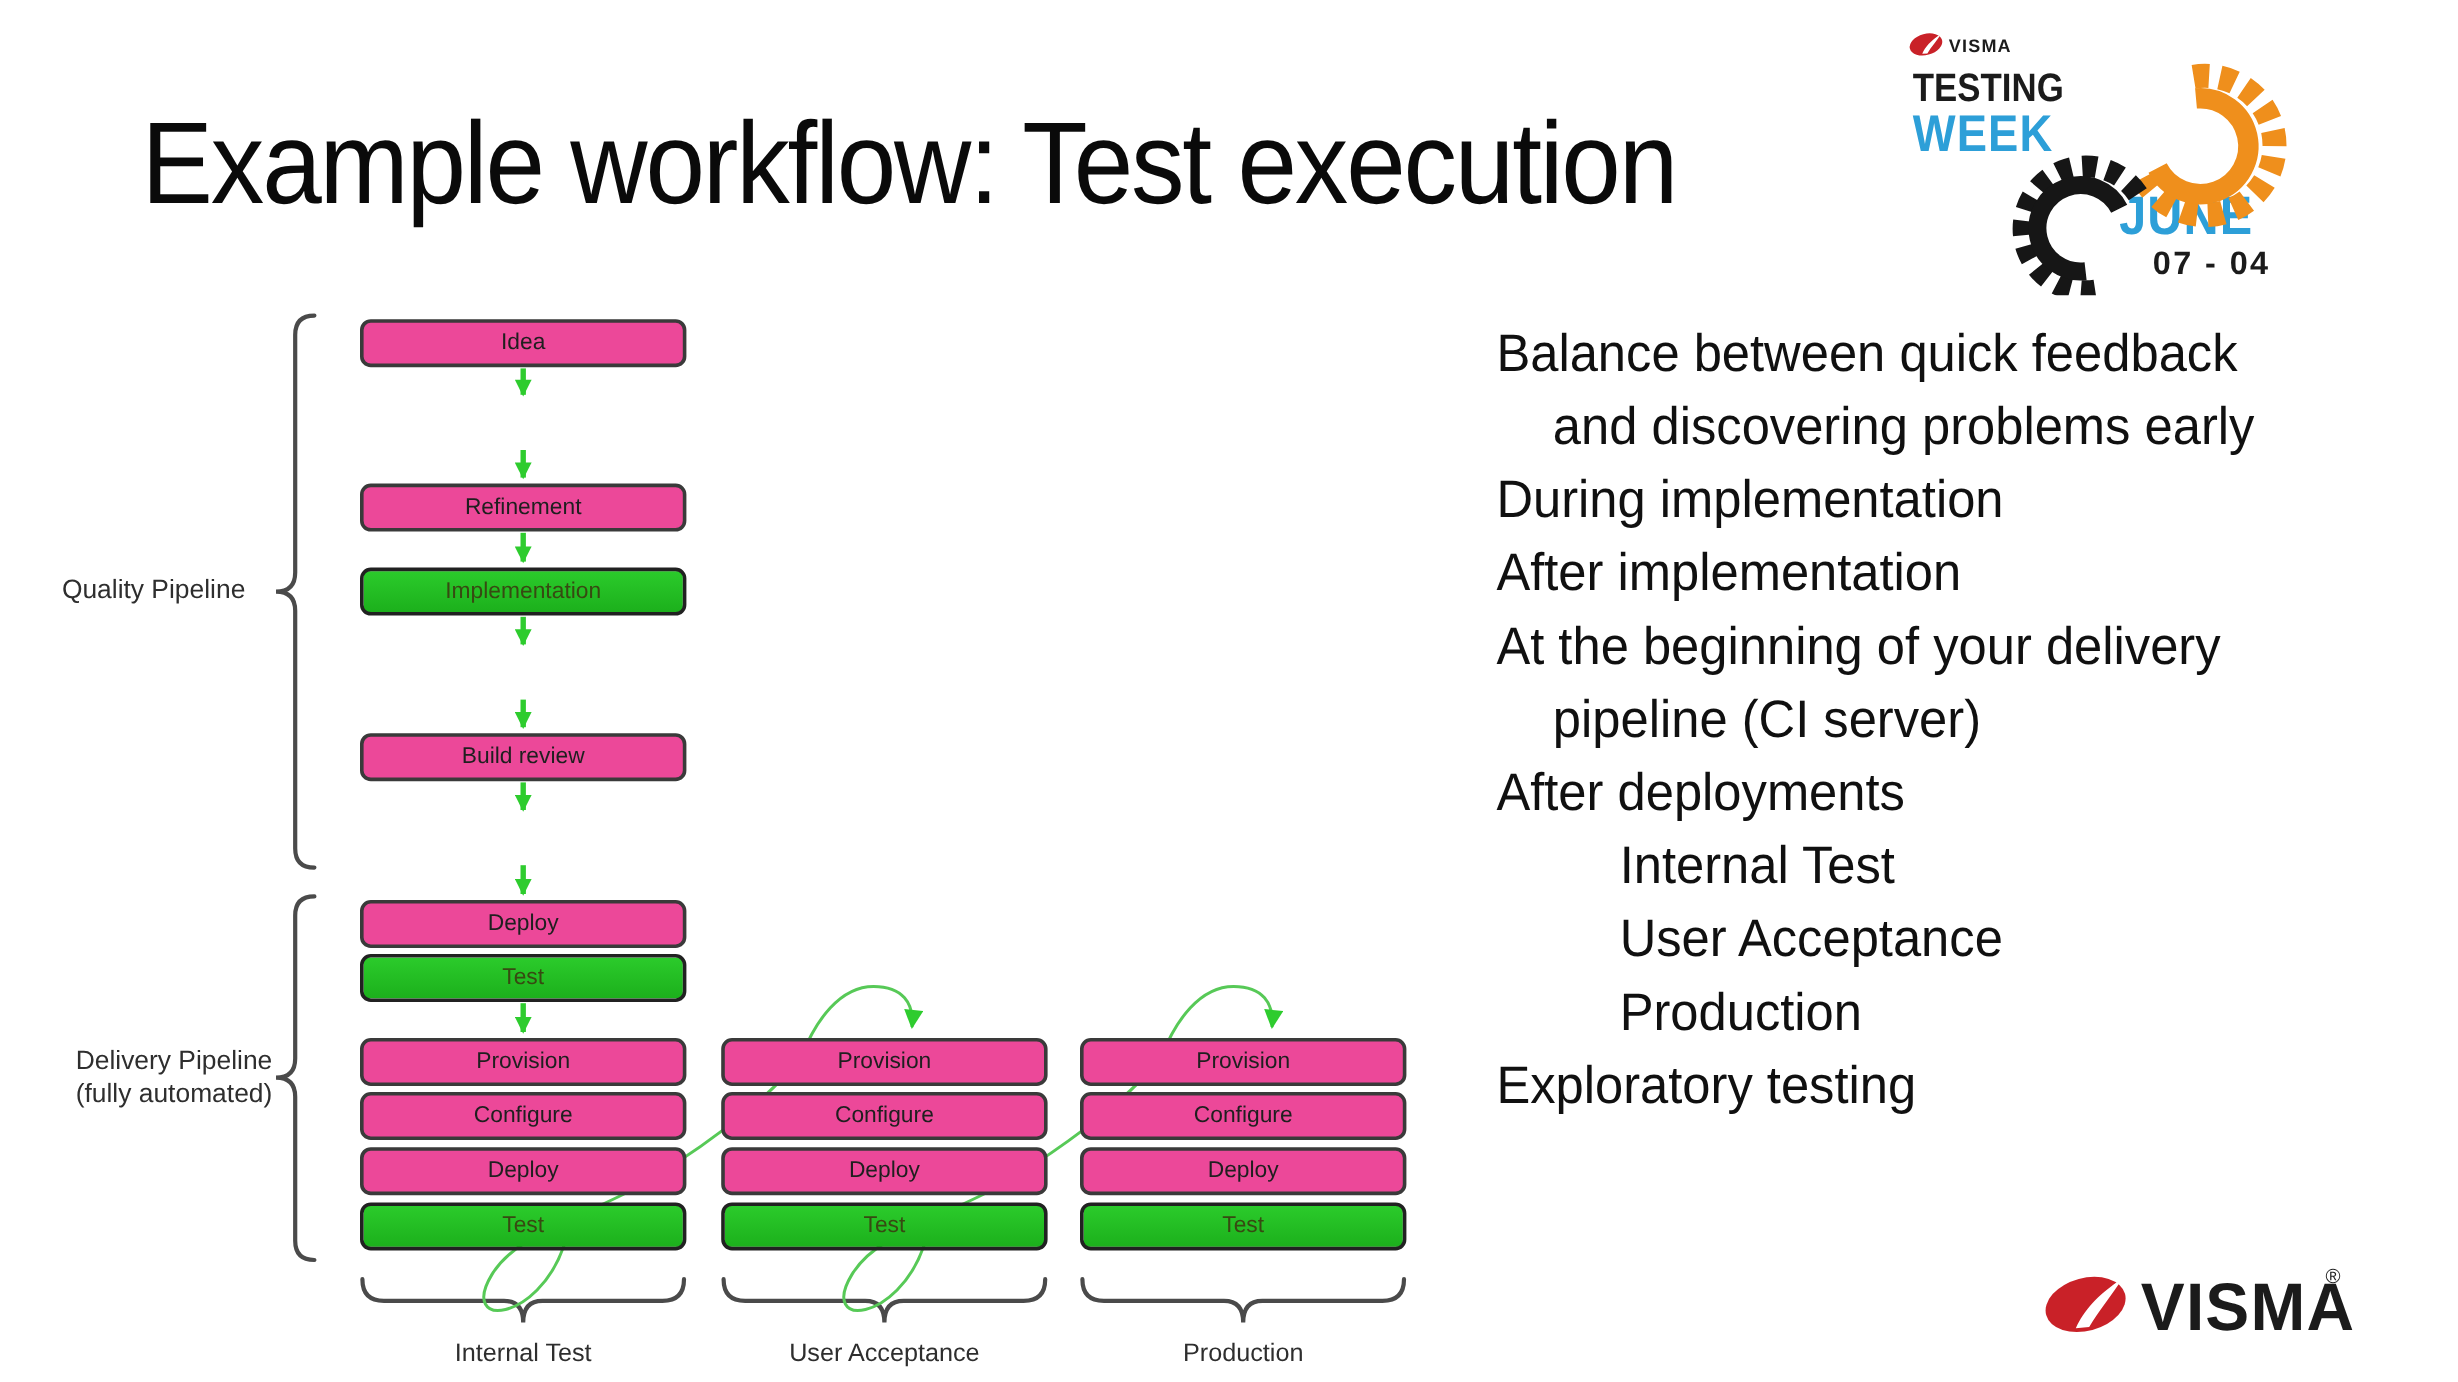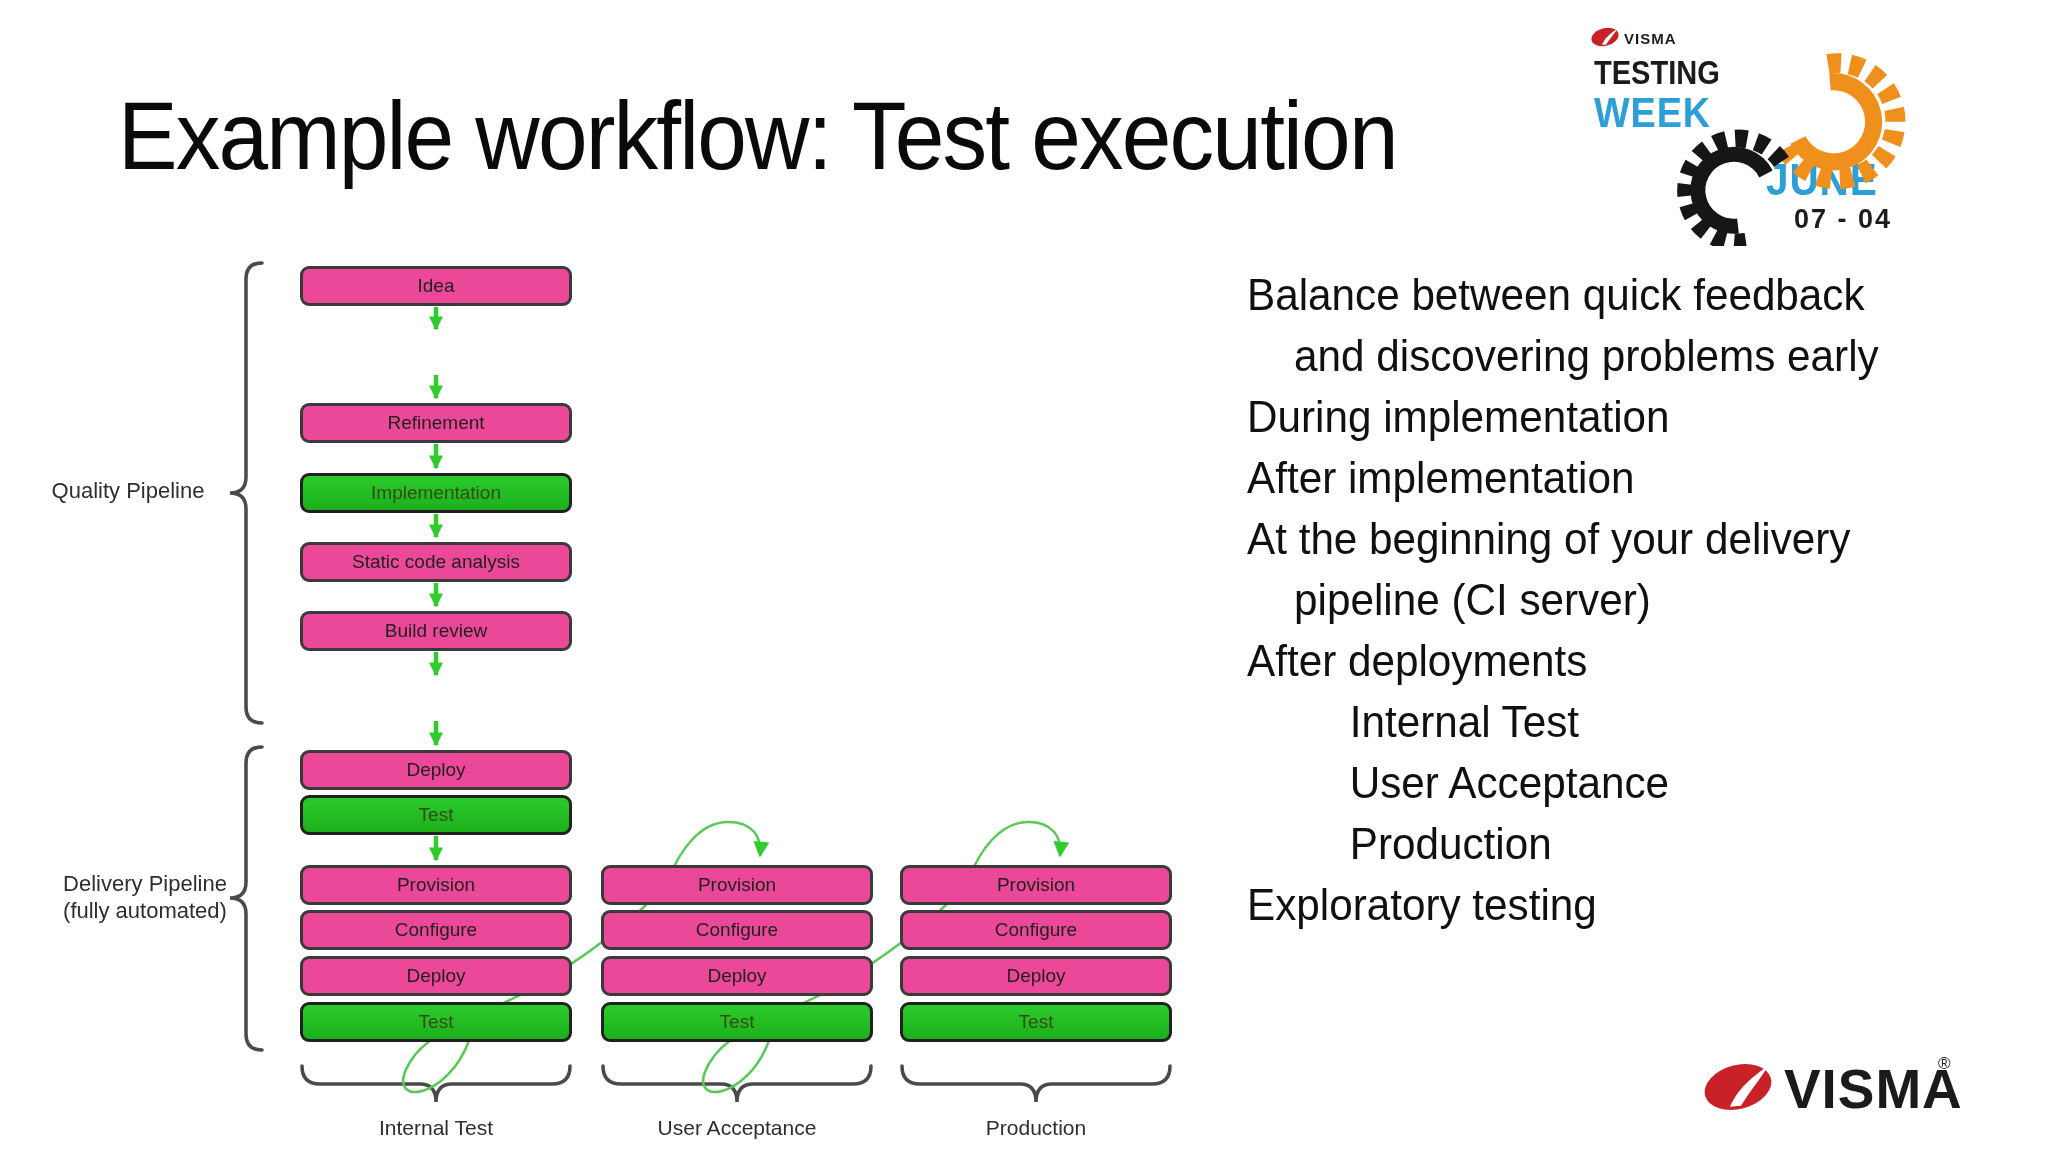--- a/index.html
+++ b/index.html
@@ -114,21 +114,20 @@
 
     <g stroke="#57c957" stroke-width="2.5" fill="none">
       <path d="M 470,1038 C 448,1102 382,1108 410,1062 C 428,1032 470,1020 520,995 C 575,965 640,918 668,880 C 680,850 700,822 728,822 C 752,822 762,836 760,856" marker-end="url(#ah2)"></path>
       <path d="M 770,1038 C 748,1102 682,1108 710,1062 C 728,1032 770,1020 820,995 C 875,965 940,918 968,880 C 980,850 1000,822 1028,822 C 1052,822 1062,836 1060,856" marker-end="url(#ah2)"></path>
     </g>
   </svg>
 
   <div class="pipebox" style="left:300px;top:266px">Idea</div>
   <div class="pipebox" style="left:300px;top:403px">Refinement</div>
   <div class="pipebox green" style="left:300px;top:473px">Implementation</div>
-  <div class="pipebox" style="left:300px;top:542px">Static code analysis</div>
   <div class="pipebox" style="left:300px;top:611px">Build review</div>
 
   <div class="pipebox" style="left:300px;top:750px">Deploy</div>
   <div class="pipebox green" style="left:300px;top:795px">Test</div>
 
   <div class="pipebox" style="left:300px;top:865px">Provision</div>
   <div class="pipebox" style="left:300px;top:910px">Configure</div>
   <div class="pipebox" style="left:300px;top:956px">Deploy</div>
   <div class="pipebox green" style="left:300px;top:1002px">Test</div>
 

